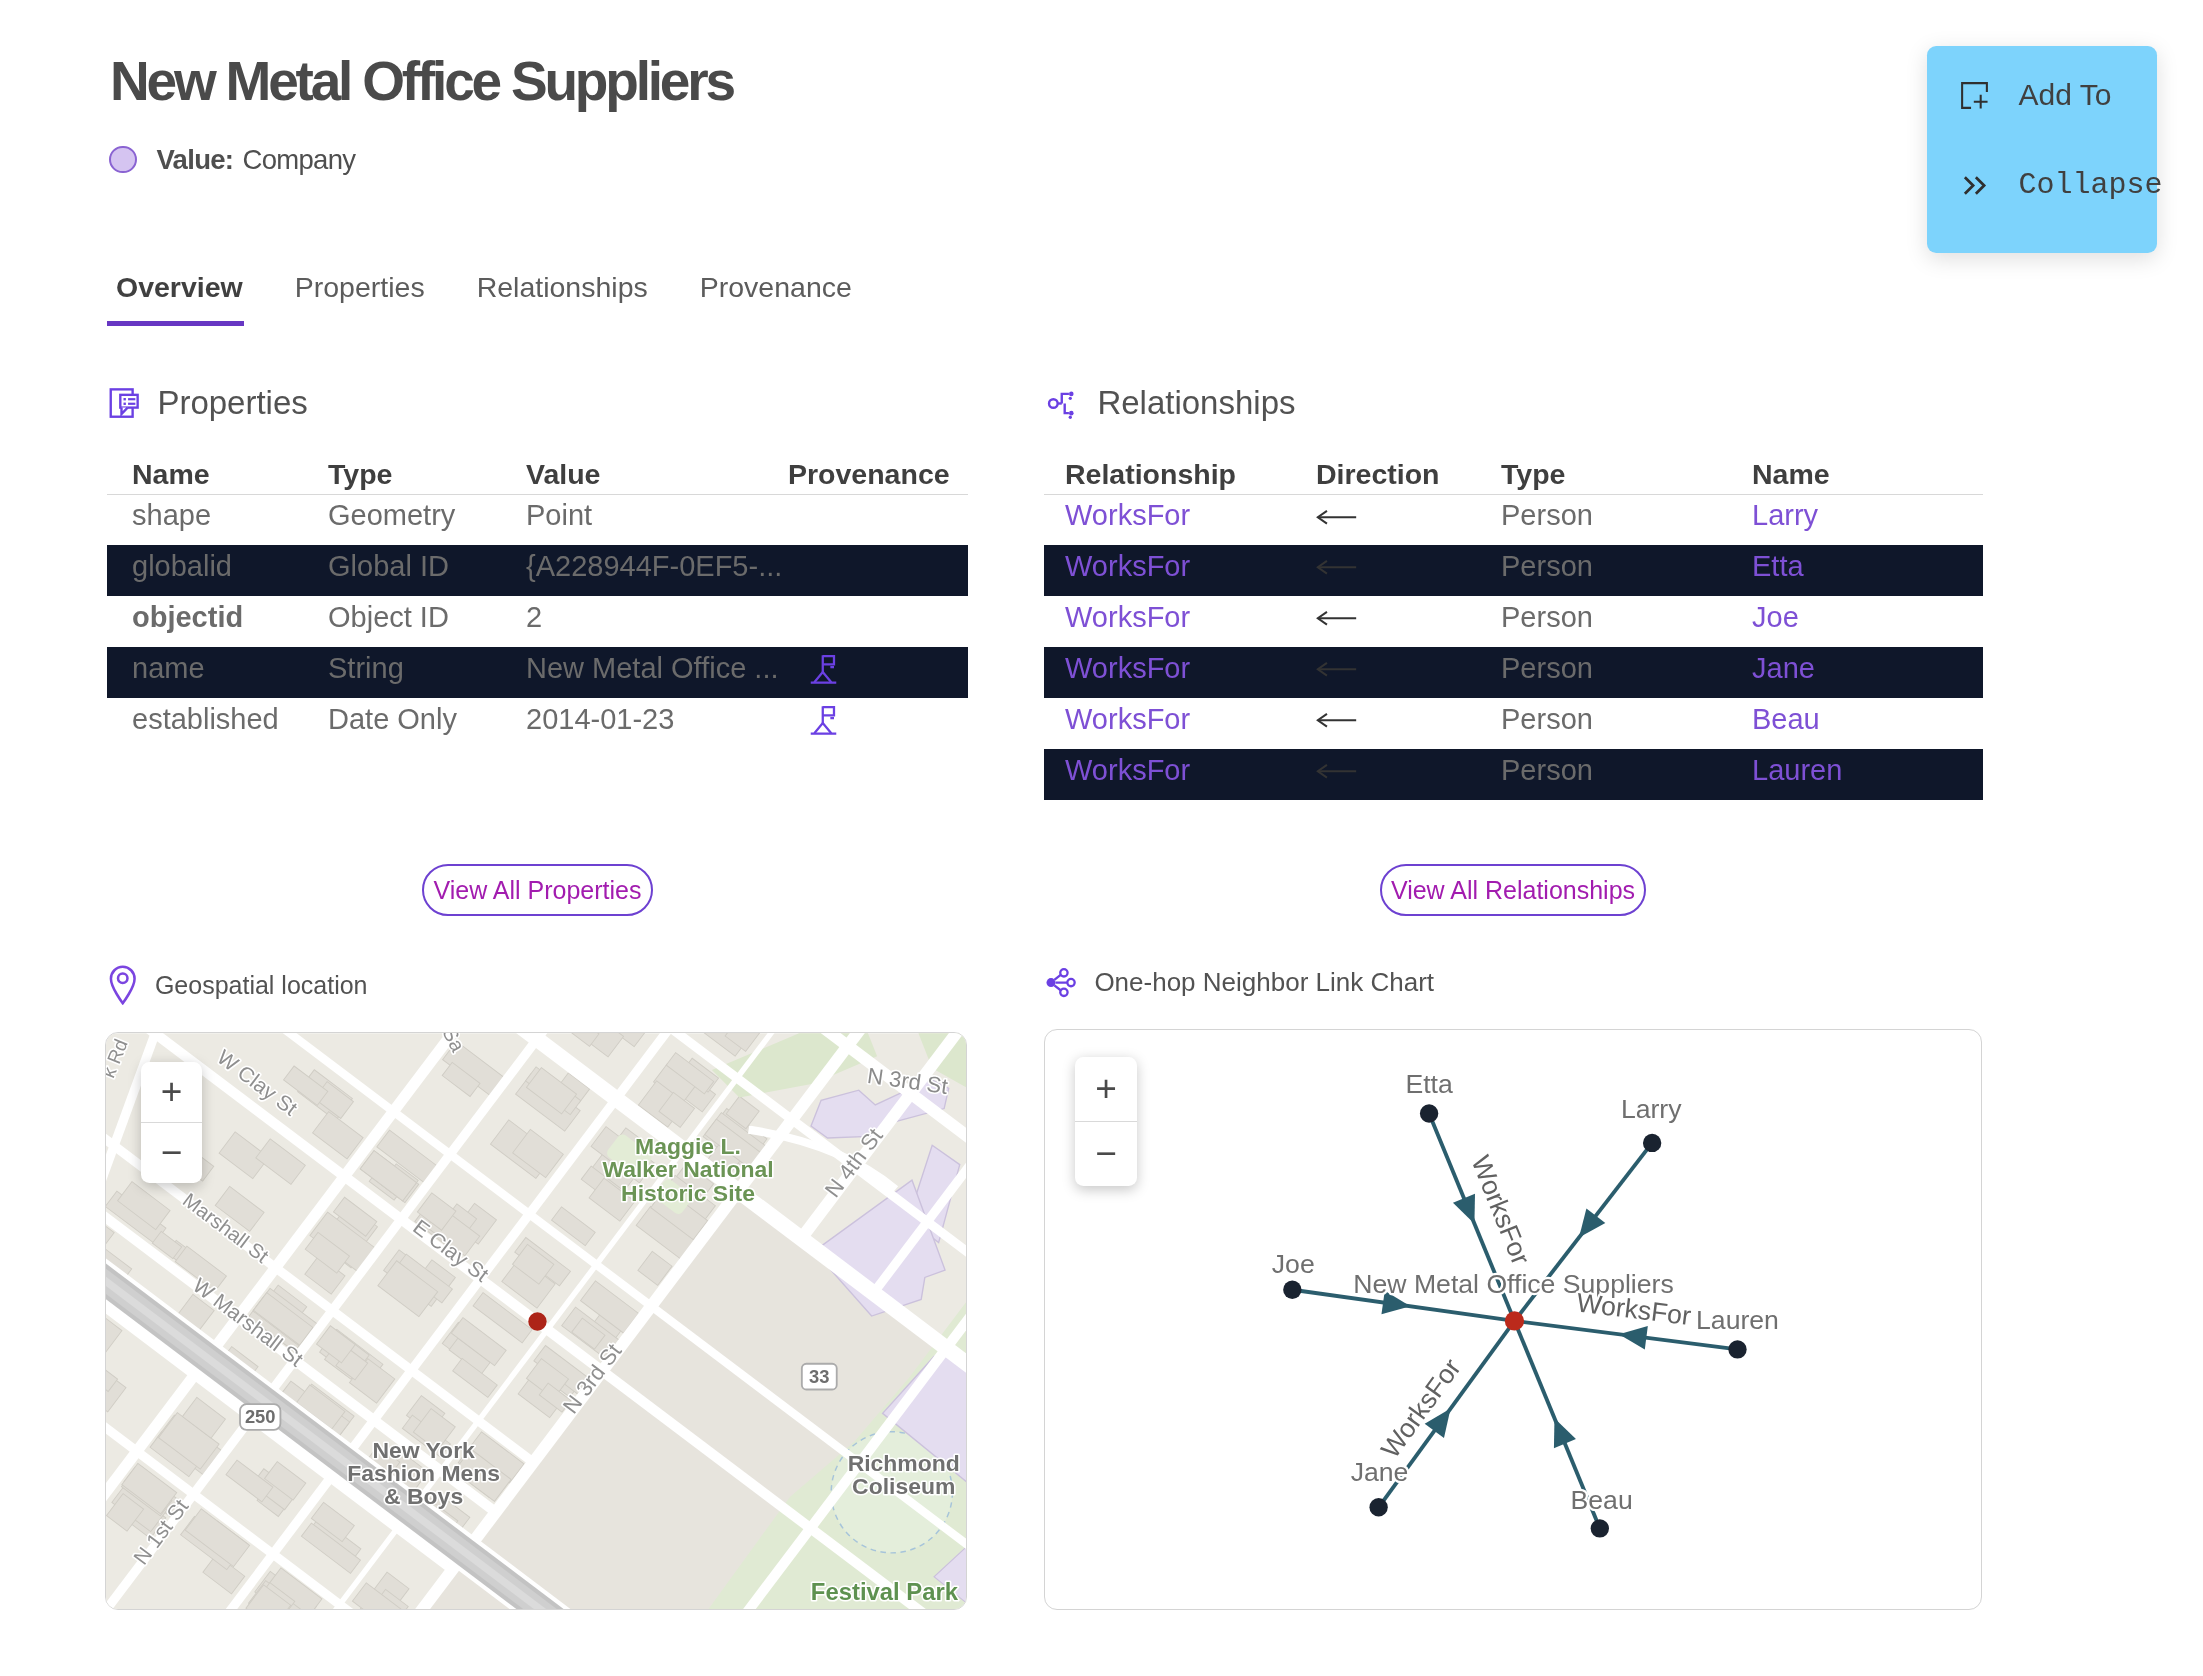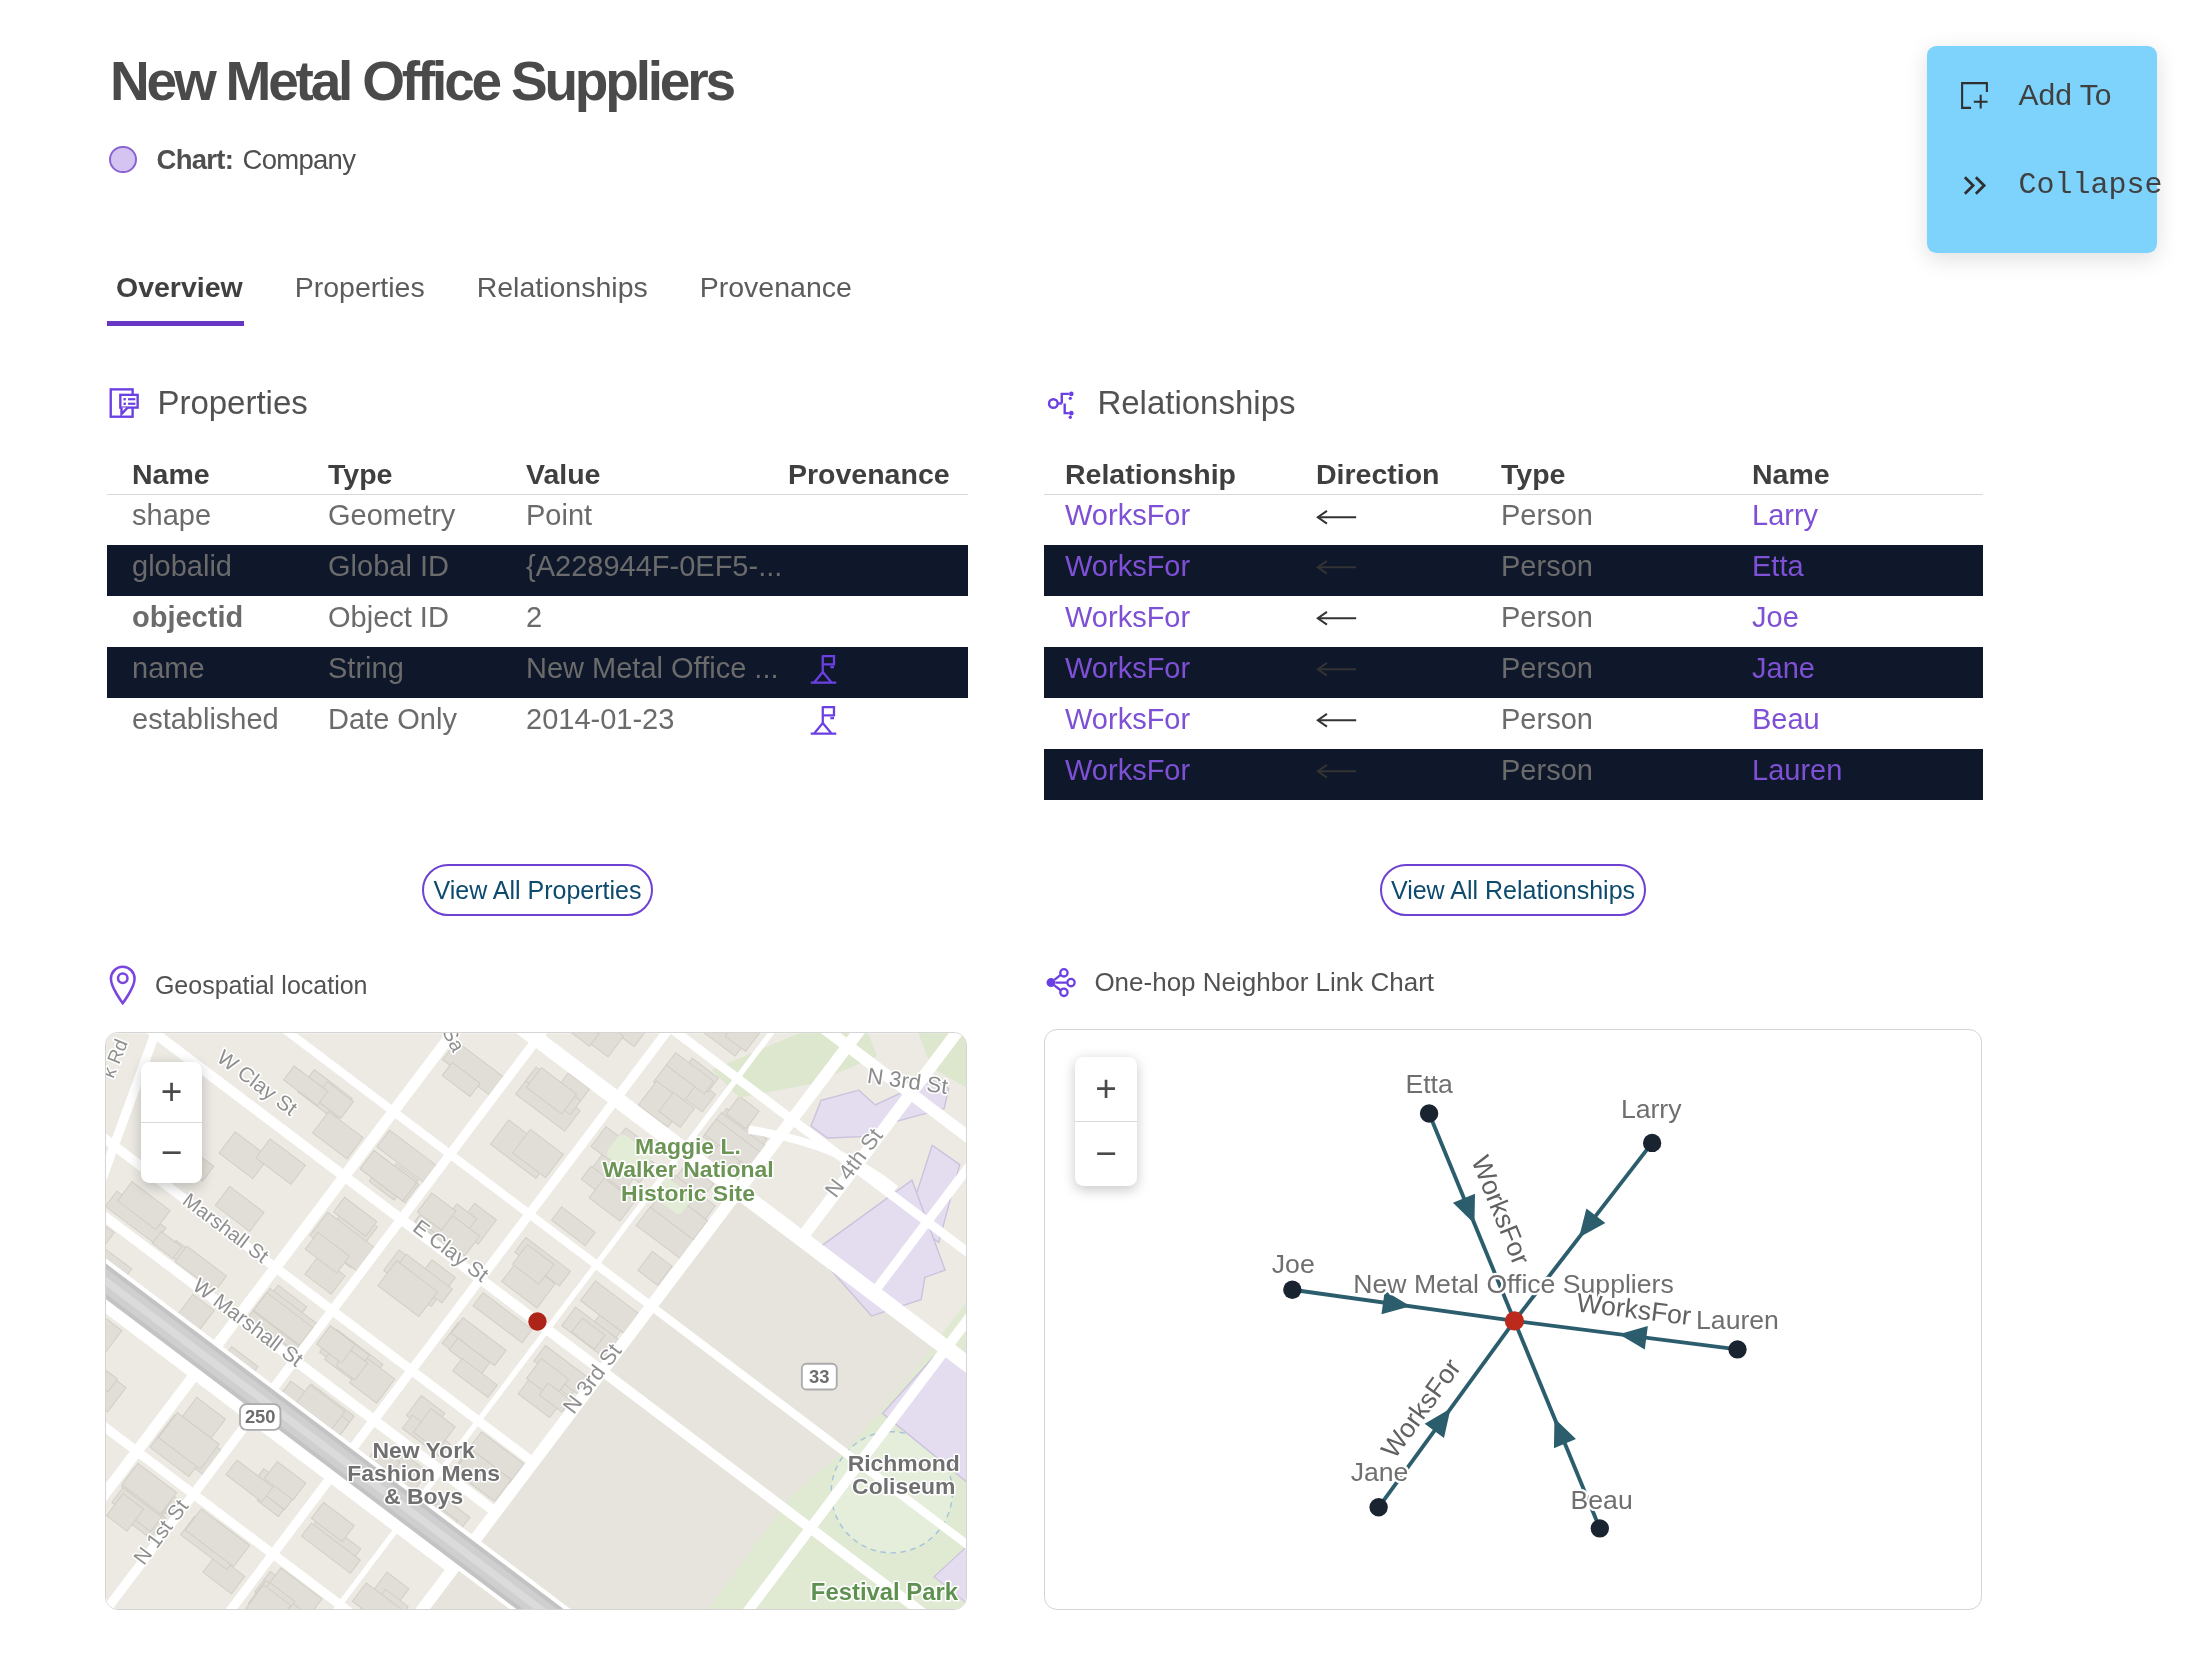--- a/index.html
+++ b/index.html
@@ -23,31 +23,31 @@
   
   .sechdr{display:flex;align-items:center;font-size:33px;color:#525252;}
   .sechdr svg{margin-right:18.4px;}
   
   table.tbl{border-collapse:collapse;table-layout:fixed;font-size:29px;color:#6b6b6b;}
   table.tbl th{font-size:28.5px;color:#3f3f3f;text-align:left;font-weight:bold;vertical-align:middle;height:39px;padding:0;}
   table.tbl td{height:51px;padding:0 0 8.3px 0;vertical-align:middle;}
   table.tbl thead tr{border-bottom:1.8px solid #d8d8d8;}
   table.tbl tbody tr.alt{background:#0f172a;}
   .plink{color:#7e50d5;}
-  .pillbtn{height:52px;border:2.8px solid #6d41d1;border-radius:27px;color:#0c4a6e;font-size:25px;display:flex;align-items:center;justify-content:center;background:#fff;white-space:nowrap;}
+  .pillbtn{height:52px;border:2.8px solid #6d41d1;border-radius:27px;color:#a21caf;font-size:25px;display:flex;align-items:center;justify-content:center;background:#fff;white-space:nowrap;}
   .panel{border:1.8px solid #d4d4d4;border-radius:13px;background:#fff;overflow:hidden;}
   .zoomctl{position:absolute;width:61px;background:#fff;border-radius:8.3px;box-shadow:0 3.7px 13px rgba(0,0,0,0.22);}
   .zbtn{height:60px;display:flex;align-items:center;justify-content:center;font-size:37px;color:#4a4a4a;}
   .zdiv{height:0.9px;background:#d9d9d9;margin:0 0;}
 </style>
 </head>
 <body>
 <div class="page">
   <div class="abs title">New Metal Office Suppliers</div>
-  <div class="abs entityrow"><span class="dot"></span><b>Chart:</b> Company</div>
+  <div class="abs entityrow"><span class="dot"></span><b>Value:</b> Company</div>
 
   <div class="abs card">
     <div class="cardrow" style="top:32px;">
       <svg width="33" height="33" viewBox="0 0 24 24" fill="none" stroke="#2f2f2f" stroke-width="1.5">
         <path d="M21 9.5 V3 H3 V21 H9.5" fill="none"></path>
         <path d="M16.5 11.5 v10 M11.5 16.5 h10"></path>
       </svg>
       <span>Add To</span>
     </div>
     <div class="cardrow" style="top:122px;font-family:Liberation Mono, monospace;">

